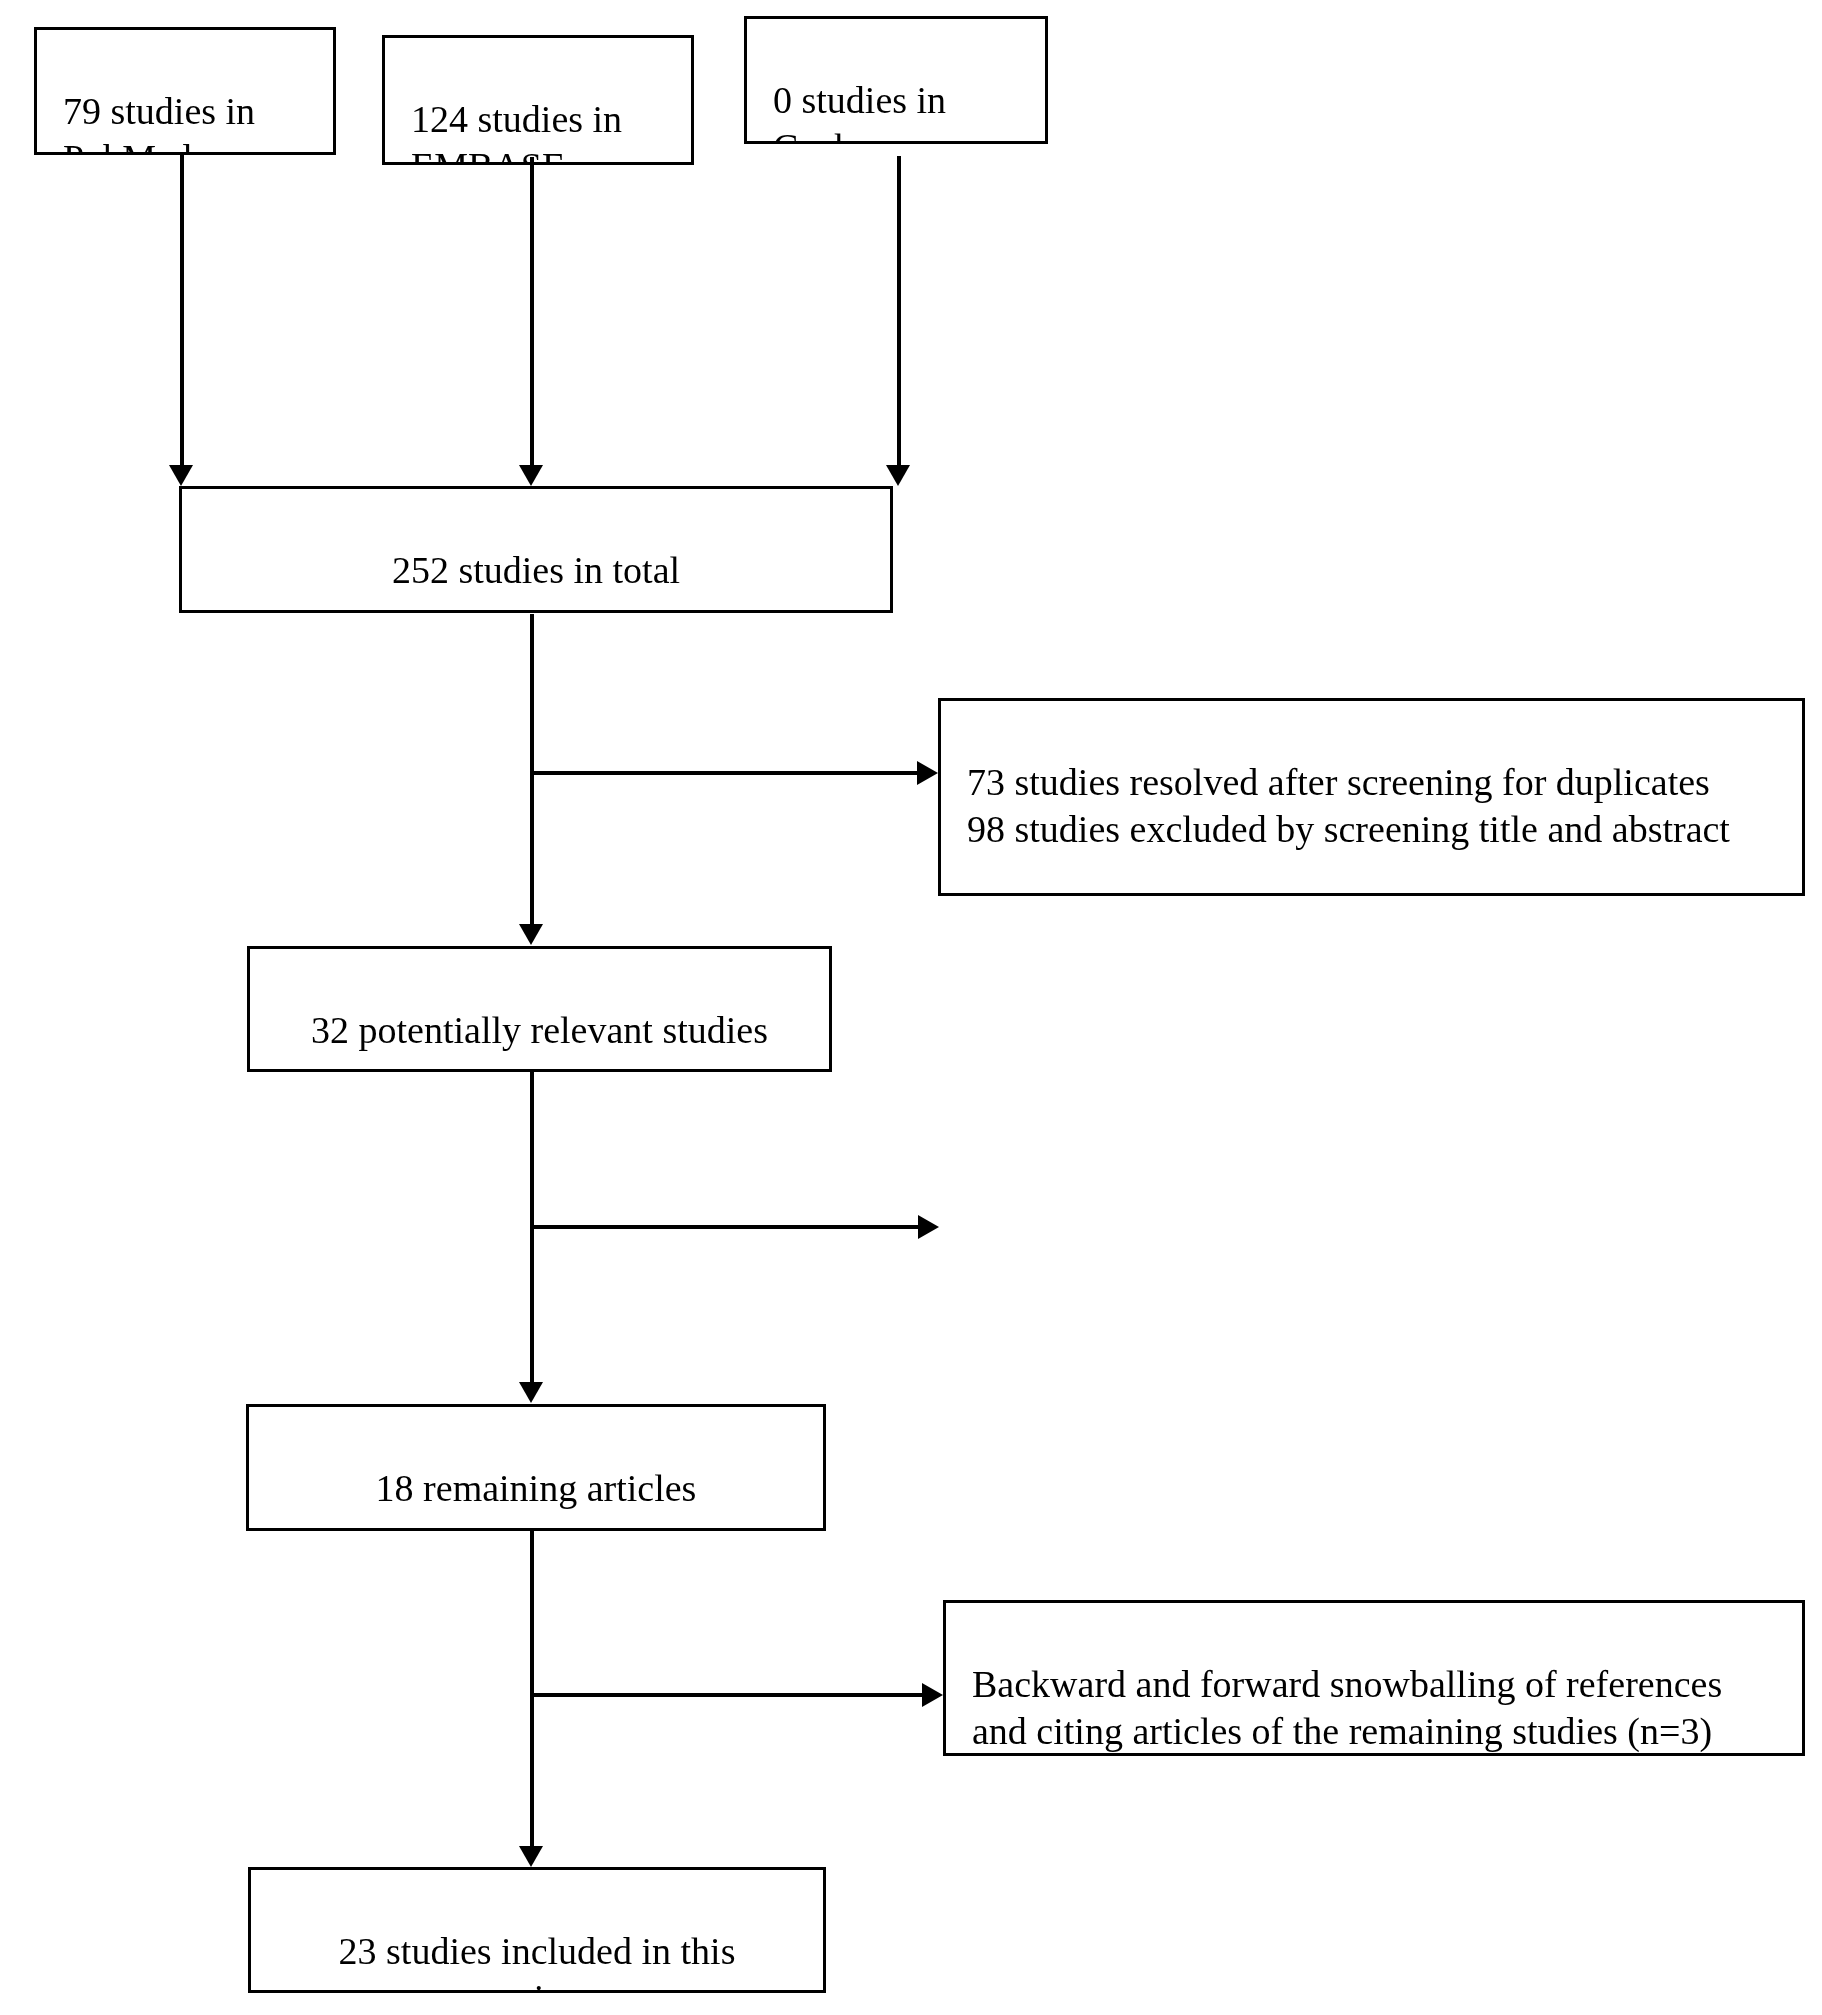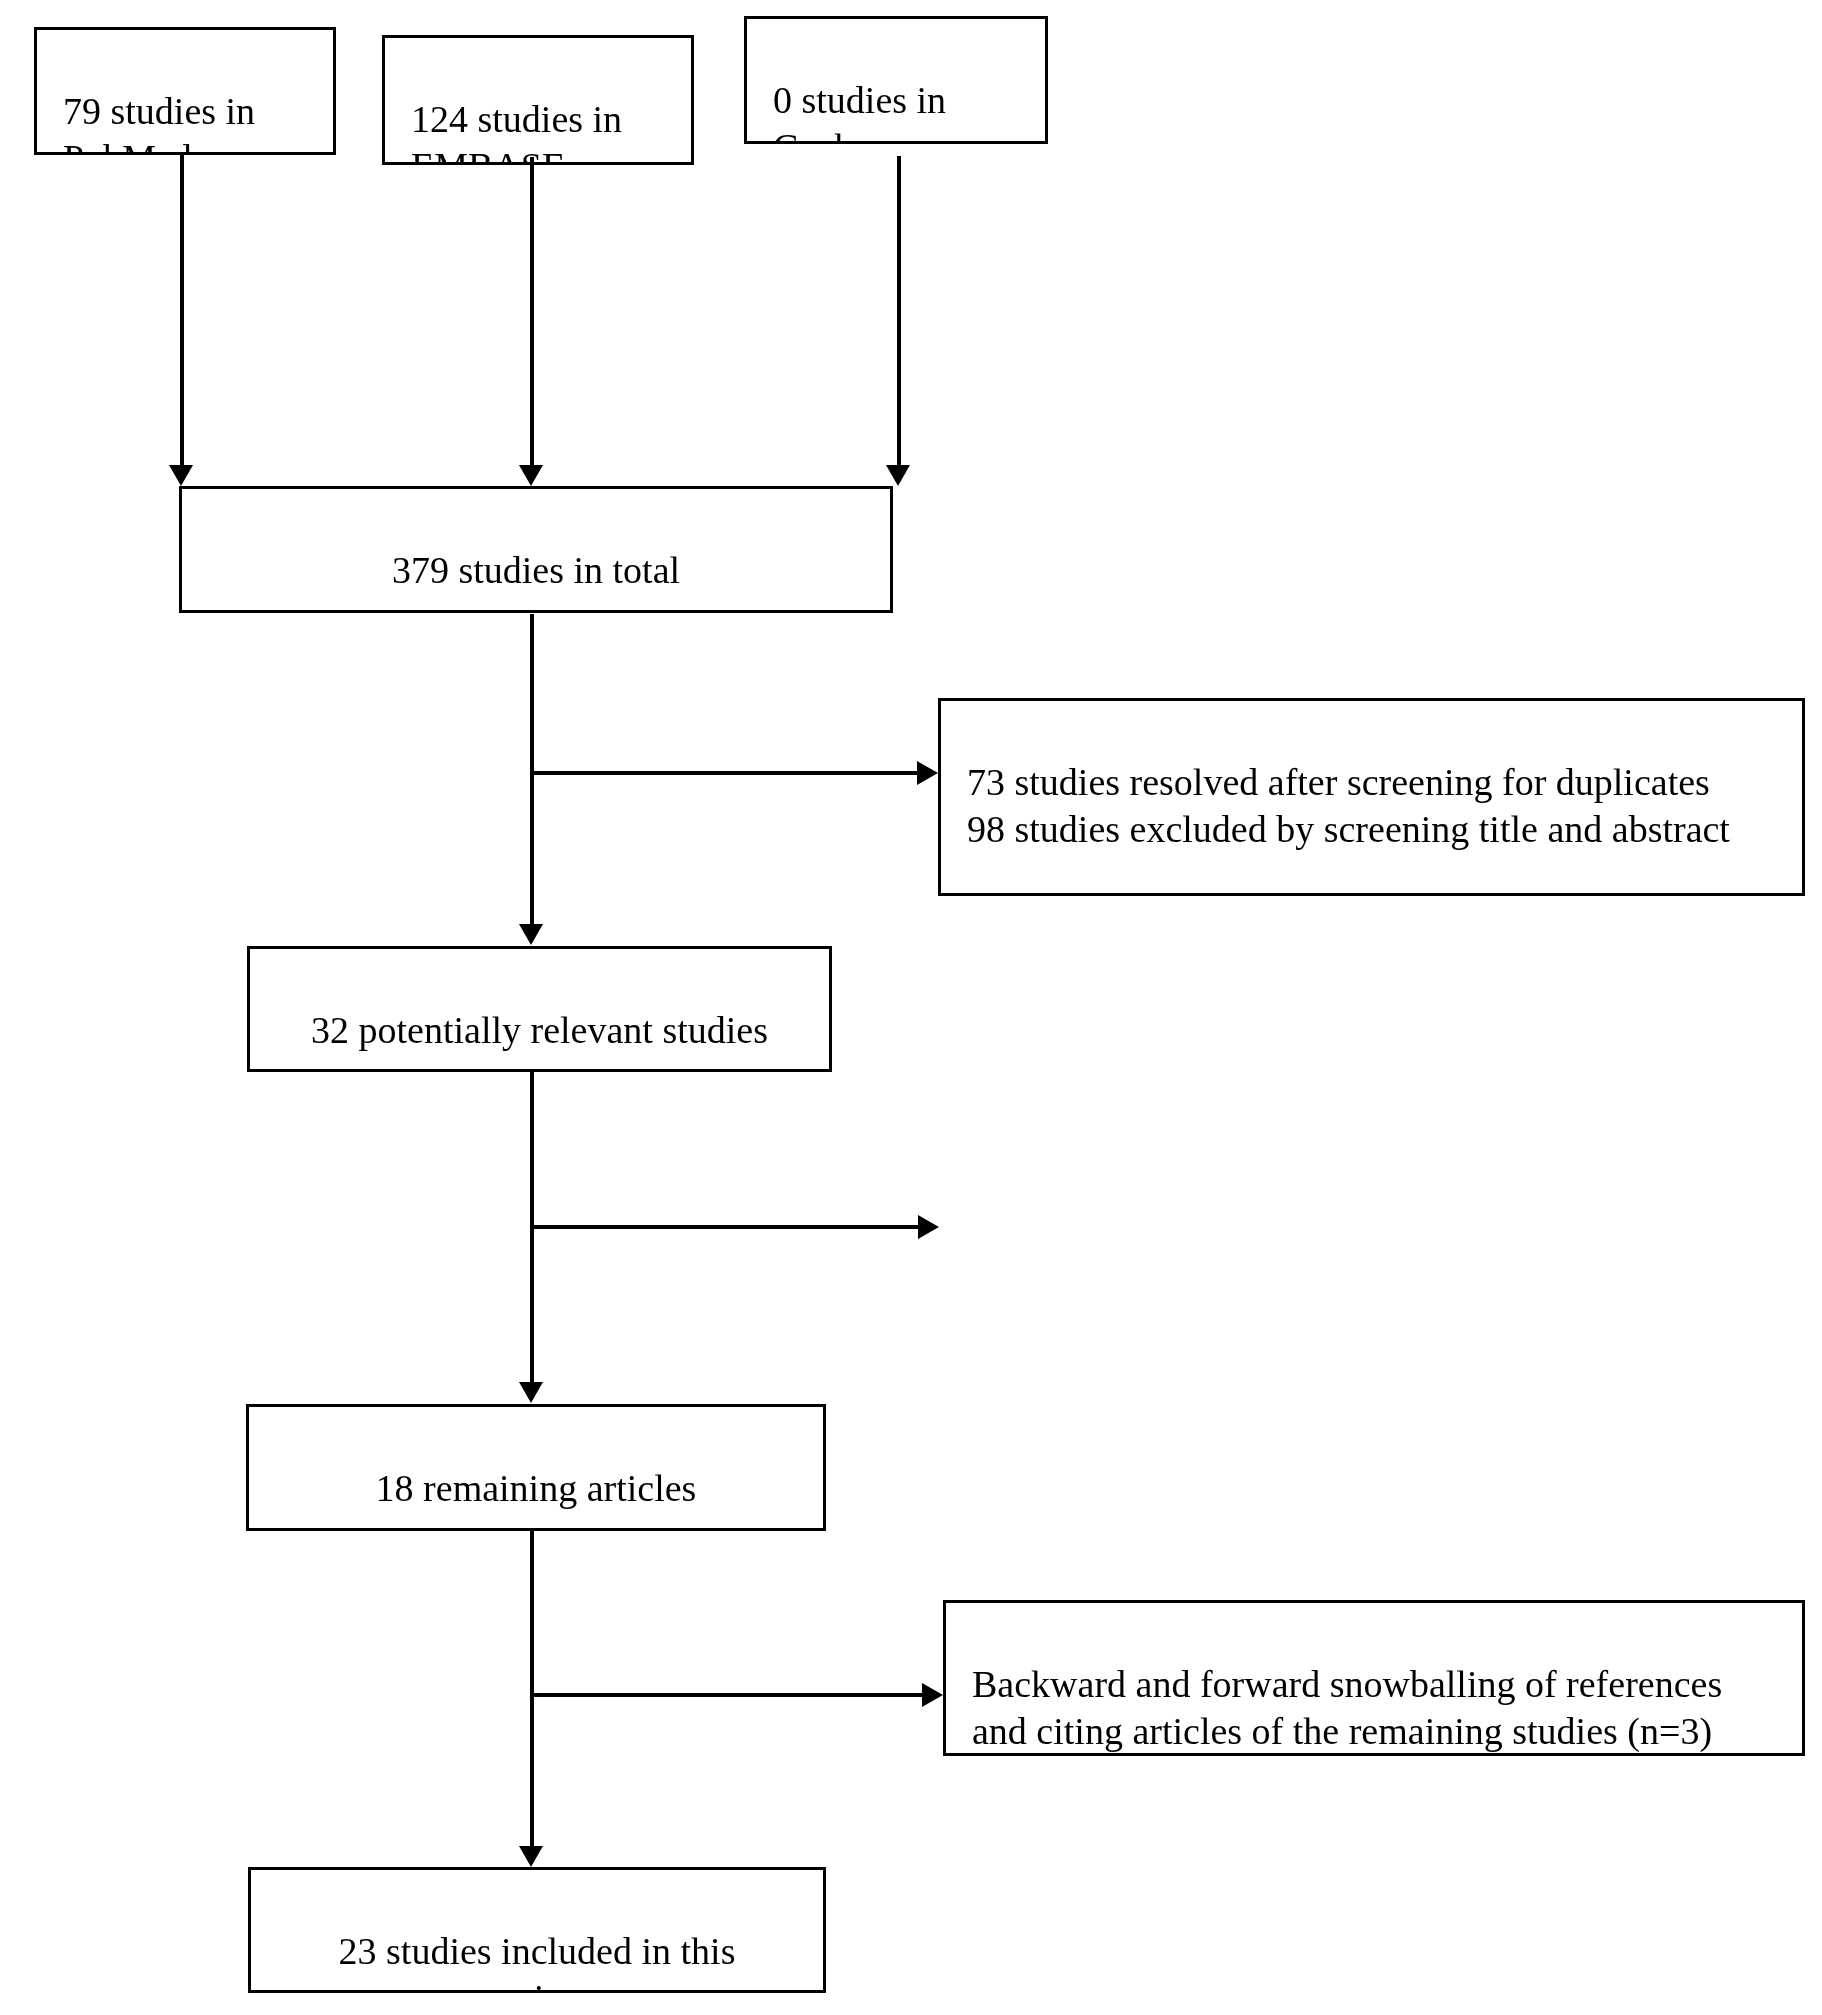--- a/index.html
+++ b/index.html
@@ -114,21 +114,21 @@
   </div>
 
   <div class="shaft-v" id="shaft-pubmed-down"></div>
   <div class="arrow-down" id="head-pubmed-down"></div>
   <div class="shaft-v" id="shaft-embase-down"></div>
   <div class="arrow-down" id="head-embase-down"></div>
   <div class="shaft-v" id="shaft-cochrane-down"></div>
   <div class="arrow-down" id="head-cochrane-down"></div>
 
   <div class="box align-center" id="box-total">
-    <span>379 studies in total</span>
+    <span>252 studies in total</span>
   </div>
 
   <div class="shaft-v" id="shaft-total-down"></div>
   <div class="arrow-down" id="head-total-down"></div>
   <div class="shaft-h" id="shaft-dup-branch"></div>
   <div class="arrow-right" id="head-dup-branch"></div>
 
   <div class="box align-left" id="box-duplicates">
     <span>73 studies resolved after screening for duplicates
 98 studies excluded by screening title and abstract</span>

